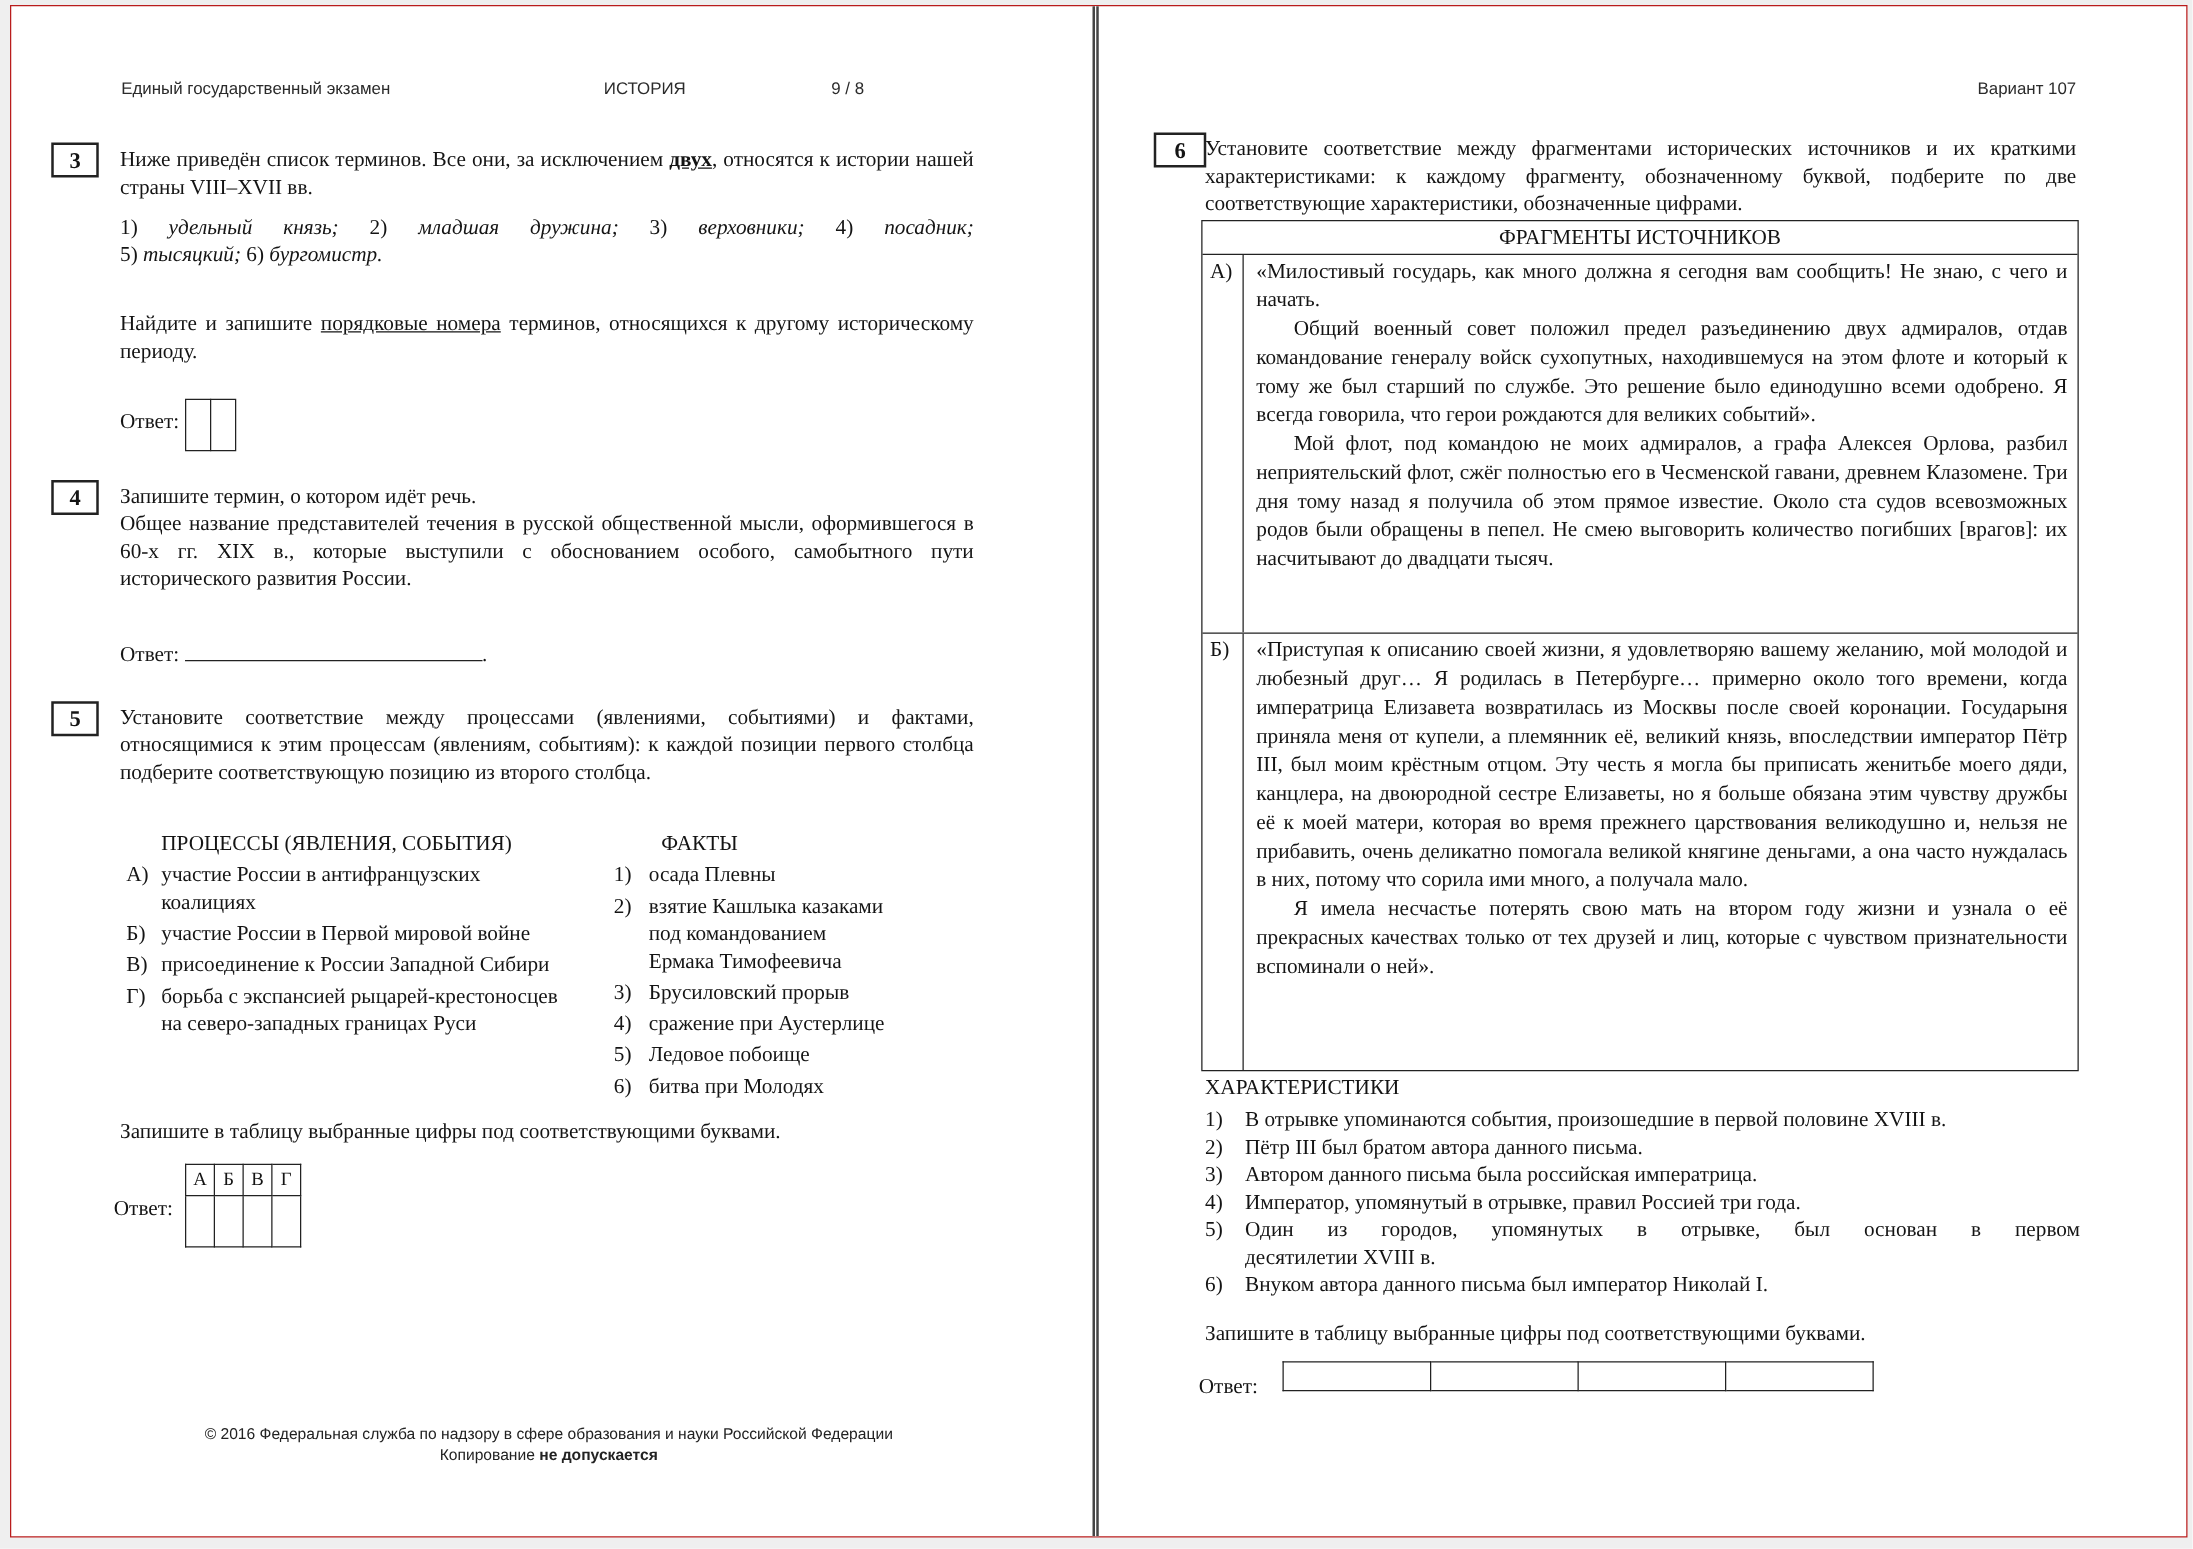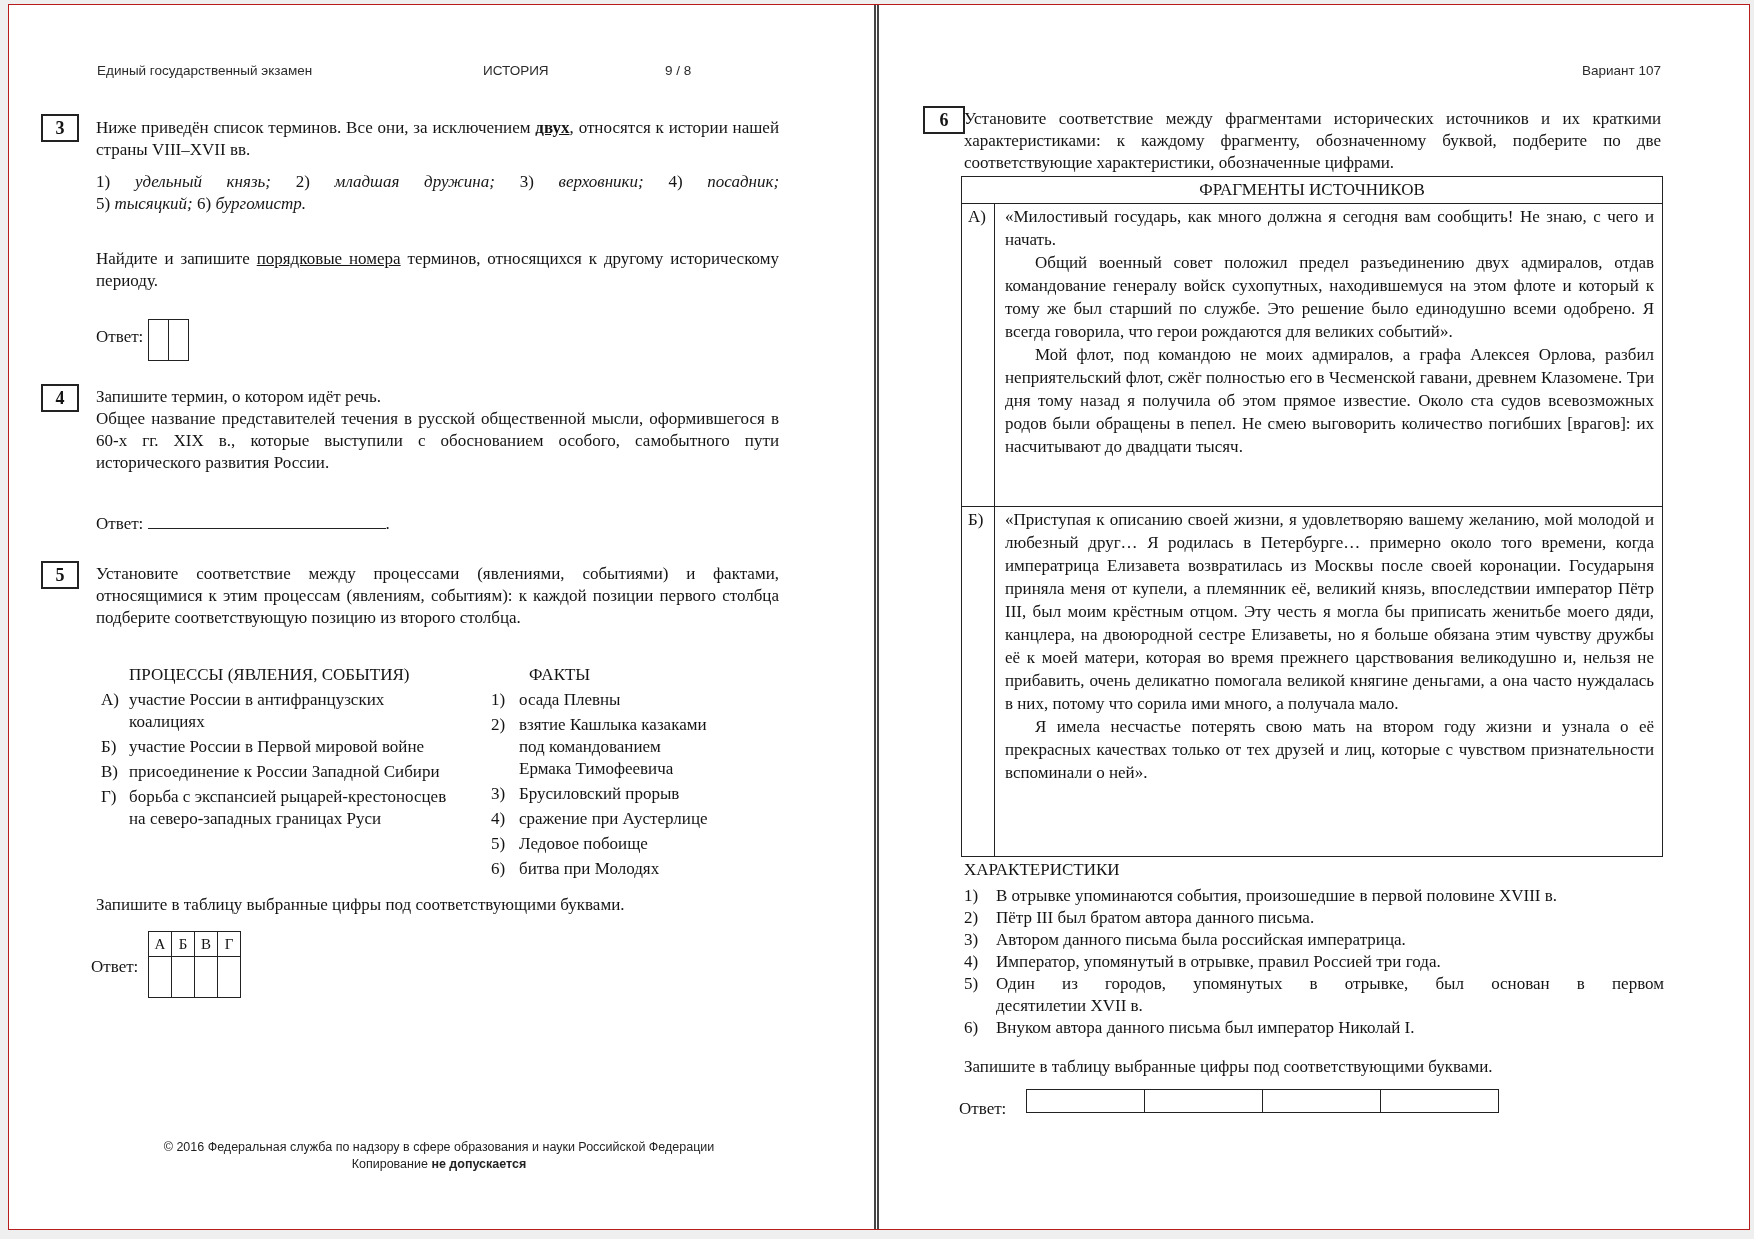--- a/index.html
+++ b/index.html
@@ -238,21 +238,21 @@
         <span class="ci-t">Автором данного письма была российская императрица.</span>
       </div>
       <div class="char-item">
         <span class="ci-n">4)</span>
         <span class="ci-t">Император, упомянутый в отрывке, правил Россией три года.</span>
       </div>
       <div class="char-item">
         <span class="ci-n">5)</span>
         <span class="ci-t">
           <div class="stretch">Один из городов, упомянутых в отрывке, был основан в первом</div>
-          <div>десятилетии XVII в.</div>
+          <div>десятилетии XVIII в.</div>
         </span>
       </div>
       <div class="char-item">
         <span class="ci-n">6)</span>
         <span class="ci-t">Внуком автора данного письма был император Николай I.</span>
       </div>
     </div>
 
     <div class="abs body-text" style="left:955px;top:1051px;width:697px;">Запишите в таблицу выбранные цифры под соответствующими буквами.</div>
 

